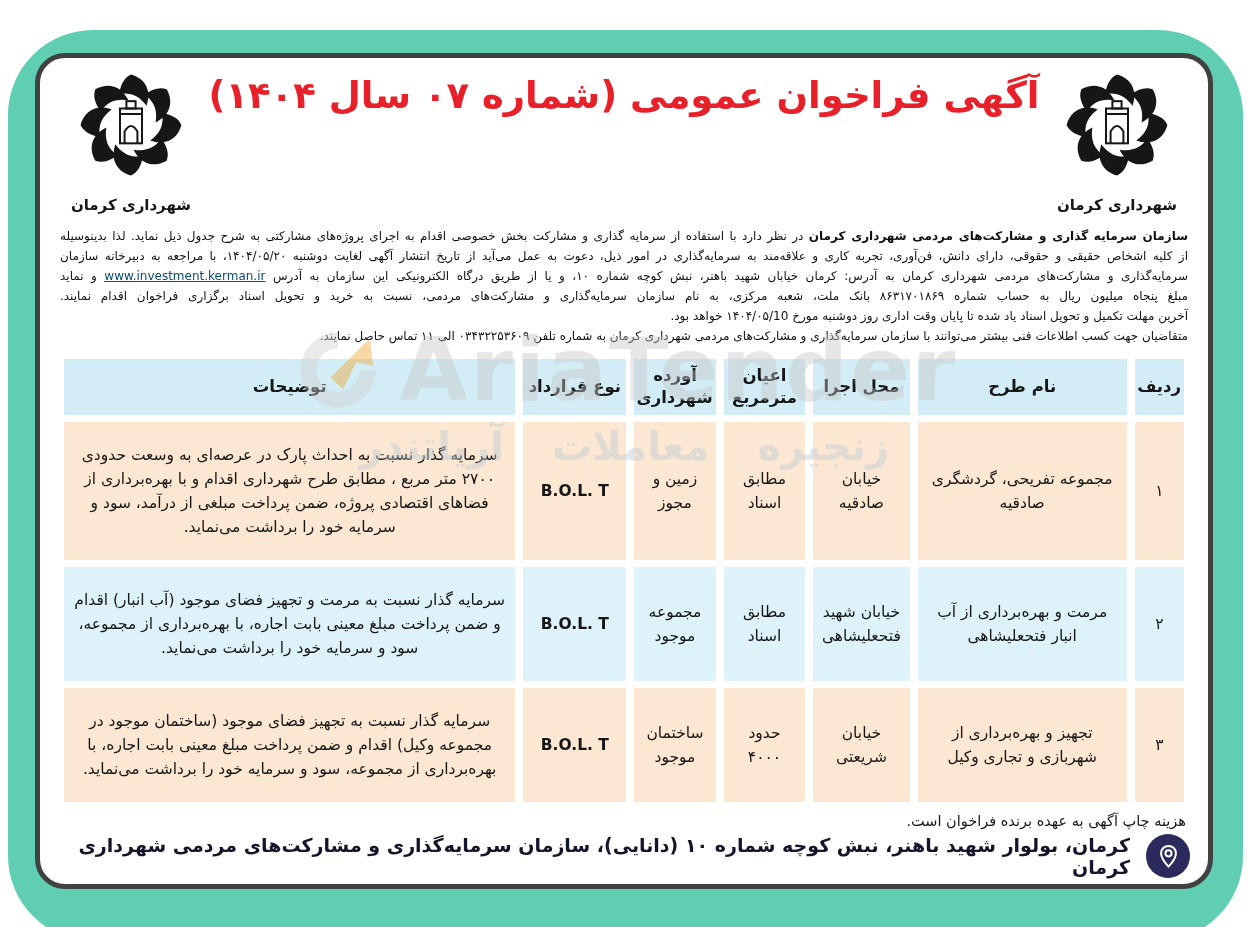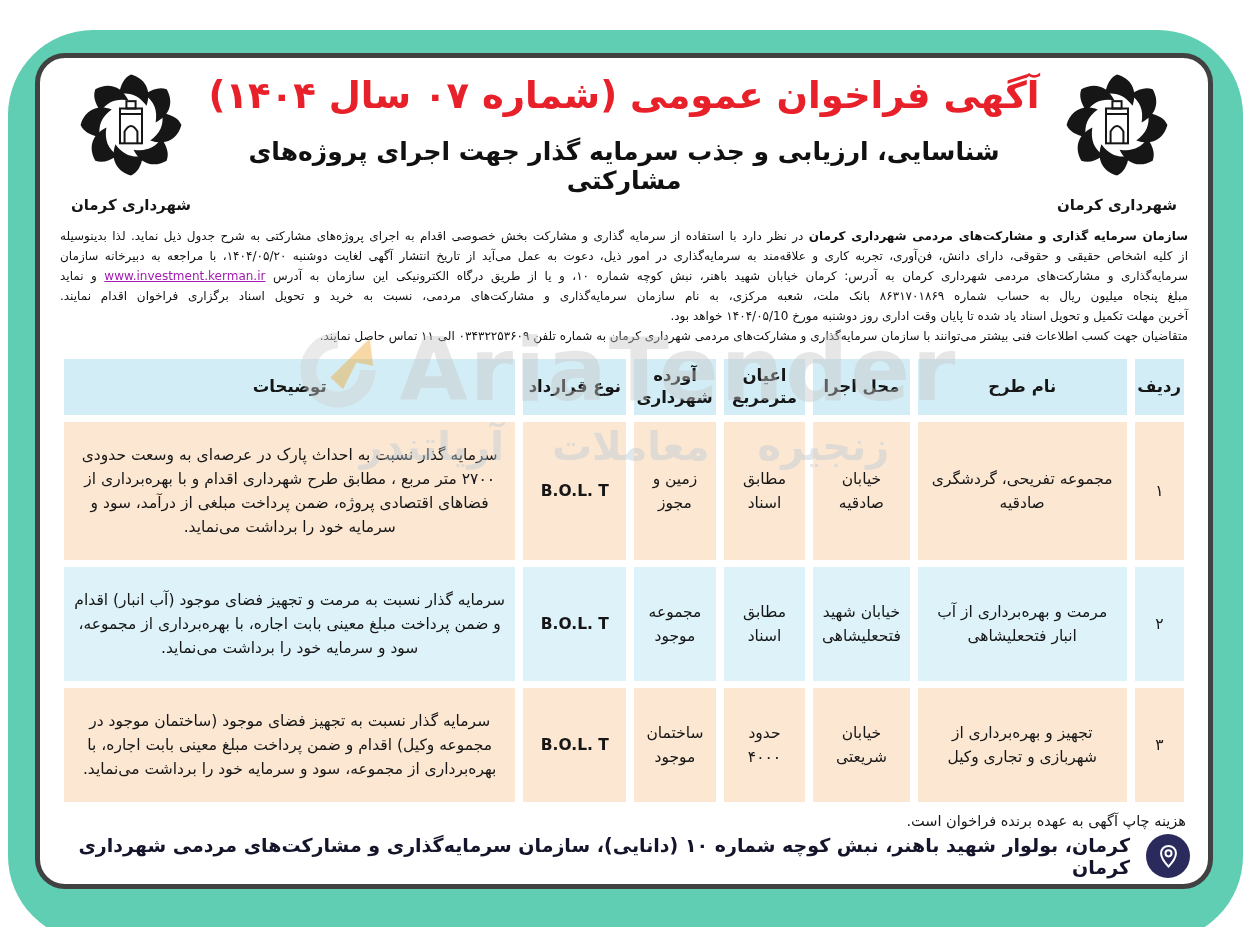--- a/index.html
+++ b/index.html
@@ -23,21 +23,21 @@
   .doc-title{
     color:#e8202a;font-size:37px;font-weight:bold;text-align:center;
     margin-top:10px;letter-spacing:0;
   }
   .doc-subtitle{font-size:25px;font-weight:bold;text-align:center;margin-top:20px;color:#111;}
   
   .intro{margin:12px 4px 6px 4px;font-size:12px;line-height:20px;color:#101010;}
   .intro .line{text-align:justify;}
   .intro .jl{text-align-last:justify;}
   .lead{font-weight:bold;}
-  .intro a.link{color:#a21caf;text-decoration:underline;margin-top:48px;}
+  .intro a.link{color:#0c4a6e;text-decoration:underline;margin-top:48px;}
   
   table.projects{
     width:100%;border-collapse:separate;border-spacing:8px 7px;
     table-layout:fixed;margin-top:2px;
   }
   table.projects th{
     background:#d2edf6;font-size:16.5px;font-weight:bold;
     padding:6px 3px;vertical-align:middle;height:44px;line-height:22px;
   }
   table.projects td{
@@ -104,21 +104,20 @@
           <path d="M53,80 v-13 q7,-12 14,0 v13"></path>
           <rect x="55" y="34" width="10" height="8"></rect>
           <line x1="48" y1="48" x2="72" y2="48"></line>
         </g>
       </svg>
       <div class="logo-caption">شهرداری کرمان</div>
     </div>
 
     <div>
       <div class="doc-title">آگهی فراخوان عمومی (شماره ۰۷ سال ۱۴۰۴)</div>
-      <div class="doc-subtitle">شناسایی، ارزیابی و جذب سرمایه گذار جهت اجرای پروژه‌های مشارکتی</div>
     </div>
 
     <div class="logo-box">
       <svg viewBox="0 0 120 120" width="110" height="110" aria-hidden="true">
         <g fill="#161616">
           <use href="#petalA"></use>
           <use href="#petalA" transform="rotate(45 60 60)"></use>
           <use href="#petalA" transform="rotate(90 60 60)"></use>
           <use href="#petalA" transform="rotate(135 60 60)"></use>
           <use href="#petalA" transform="rotate(180 60 60)"></use>

